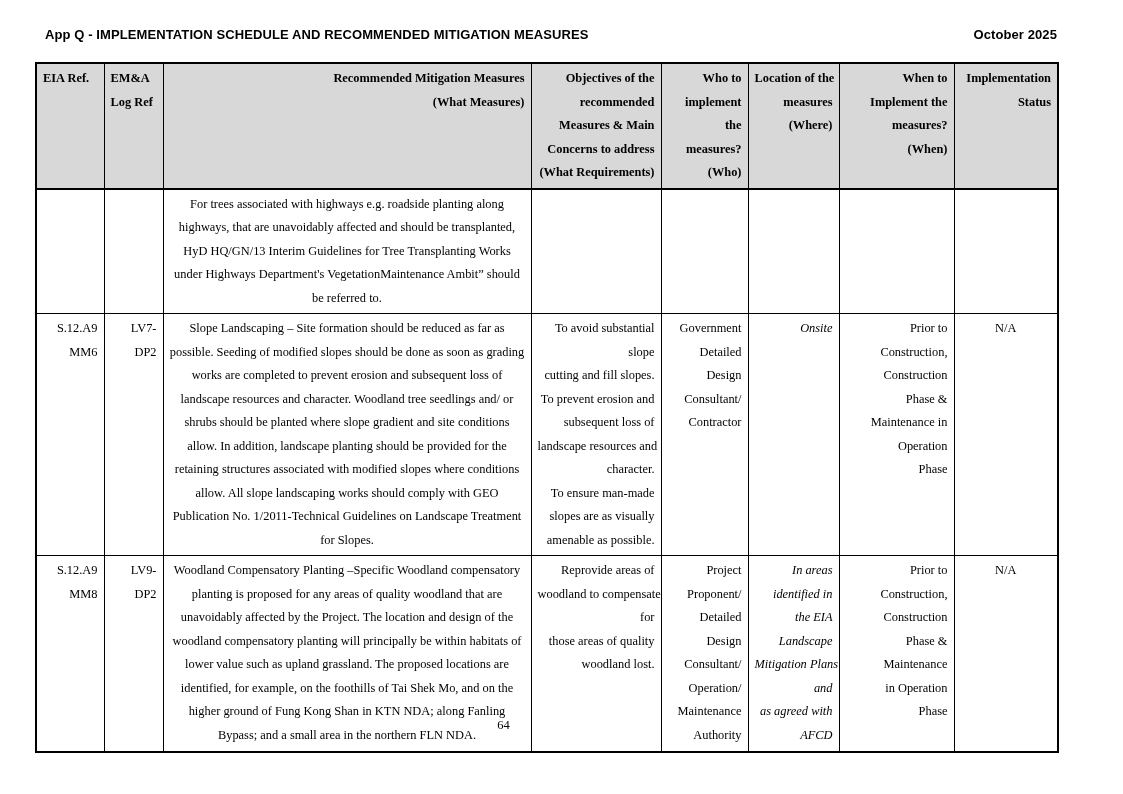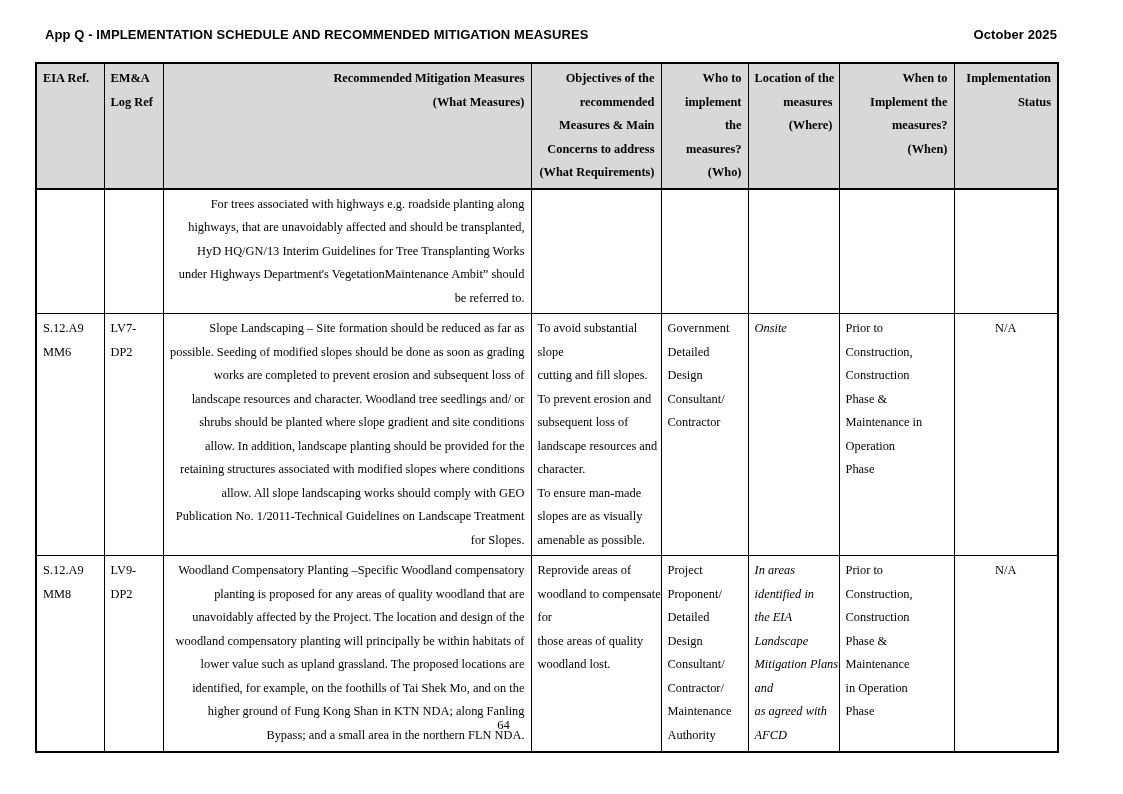--- a/index.html
+++ b/index.html
@@ -34,31 +34,32 @@
     table-layout: fixed;
     border: 2px solid #000;
   }
   .schedule th, .schedule td {
     border: 1px solid #000;
     vertical-align: top;
     padding: 3px 6px;
     font-size: 12.4px;
     line-height: 23.5px;
     overflow: hidden;
+    text-align: right;
   }
   .schedule thead th {
     background: #d8d8d8;
     font-weight: bold;
     text-align: right;
     white-space: pre;
     border-bottom: 2px solid #000;
   }
   .schedule thead th.left { text-align: left; }
   .schedule td.pre { white-space: pre; }
-  .schedule td.measures { white-space: normal; text-align: right; }
+  .schedule td.measures { white-space: normal; text-align: center; }
   .schedule td.italic { font-style: italic; }
   .schedule td.status { text-align: center; }
   tr.hrow { height: 120px; }
   tr.r0 { height: 100px; }
   tr.r1 { height: 240px; }
   tr.r2 { height: 196px; }
   .pagenum {
     position: absolute;
     left: 0;
     top: 718px;
@@ -165,21 +166,21 @@
       <td class="pre">Reprovide areas of
 woodland to compensate
 for
 those areas of quality
 woodland lost.</td>
       <td class="pre">Project
 Proponent/
 Detailed
 Design
 Consultant/
-Contractor/
+Operation/
 Maintenance
 Authority</td>
       <td class="pre italic">In areas
 identified in
 the EIA
 Landscape
 Mitigation Plans
 and
 as agreed with
 AFCD</td>

